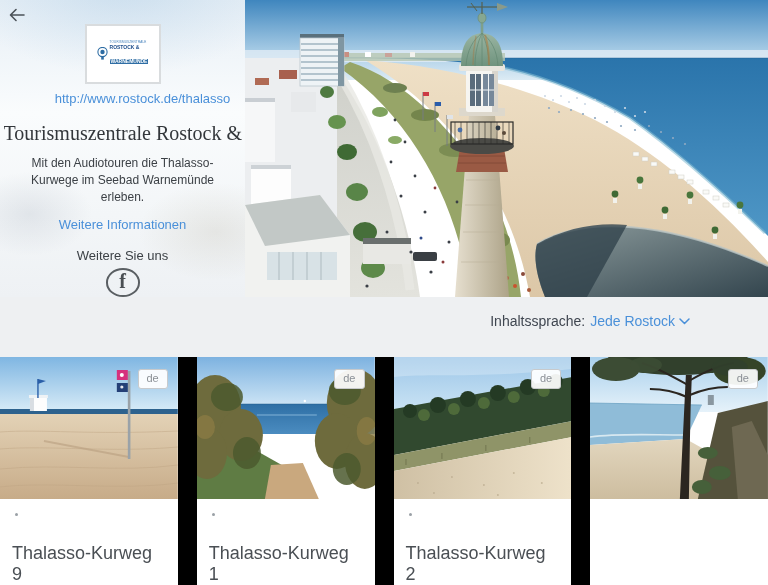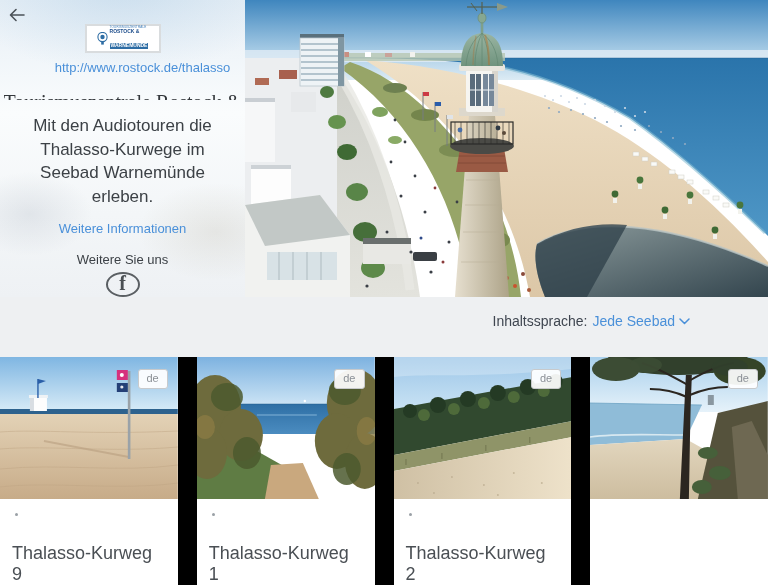--- a/index.html
+++ b/index.html
@@ -32,21 +32,21 @@
   .mini-logo { display:flex; align-items:center; gap:2px; }
   .mini-logo-text { text-align:left; line-height:1.05; }
   .mini-line1 { font-size:3px; color:#3a7ab8; letter-spacing:.2px; }
   .mini-line2 { font-size:5px; color:#1e4e8c; font-weight:bold; }
   .mini-line3 { font-size:5px; color:#fff; background:#2e6da4; font-weight:bold; padding:0 1px; display:inline-block; }
   .provider-url { margin-top:7px; font-size:13px; color:#4a90d9; text-decoration:none; cursor:pointer;padding-left:40px; }
   .page-title {
     margin-top:16px; font-family:"Liberation Serif", serif; font-weight:400;
     font-size:20px; color:#33373b; white-space:nowrap; max-width:238px; overflow:hidden;
   }
-  .provider-desc { margin-top:14px; width:212px; font-size:17px; line-height:1.4; color:#3c4146; text-align:center; }
+  .provider-desc { margin-top:14px; width:212px; font-size:12px; line-height:1.4; color:#3c4146; text-align:center; }
   .more-link { margin-top:12px; font-size:13px; color:#4a90d9; cursor:pointer; }
   .follow-label { margin-top:16px; font-size:13px; color:#3c4146; }
   .fb-circle {
     margin-top:5px; width:34px; height:34px; border-radius:50%;
     border:2px solid #5a5f63; display:flex; align-items:center; justify-content:center;
     cursor:pointer; background:transparent;
   }
   .fb-glyph { font-family:"Liberation Serif", serif; font-size:20px; font-weight:bold; color:#4a4f53; margin-top:-2px; }
   .hero { flex:1 1 auto; position:relative; overflow:hidden; }
   .hero svg { display:block; width:100%; height:100%; }
@@ -369,21 +369,21 @@
       <line x1="222" y1="7" x2="252" y2="7" stroke="#55604f" stroke-width="1.2"></line>
       <polygon points="252,3 263,7 252,11" fill="#8a9a8a"></polygon>
       <line x1="226" y1="3" x2="232" y2="11" stroke="#55604f" stroke-width="1"></line>
     </svg>
   </div>
 </div>
 
 <div class="lang-bar">
   <span class="lang-label">Inhaltssprache:</span>
   <span class="lang-select">
-    <span>Jede Seebad</span>
+    <span>Jede Rostock</span>
     <svg width="11" height="7" viewBox="0 0 11 7">
       <path d="M1 1 L5.5 5.5 L10 1" stroke="#4a90d9" stroke-width="1.5" fill="none" stroke-linecap="round" stroke-linejoin="round"></path>
     </svg>
   </span>
 </div>
 
 <div class="cards">
 
   <div class="card">
     <div class="card-photo">

